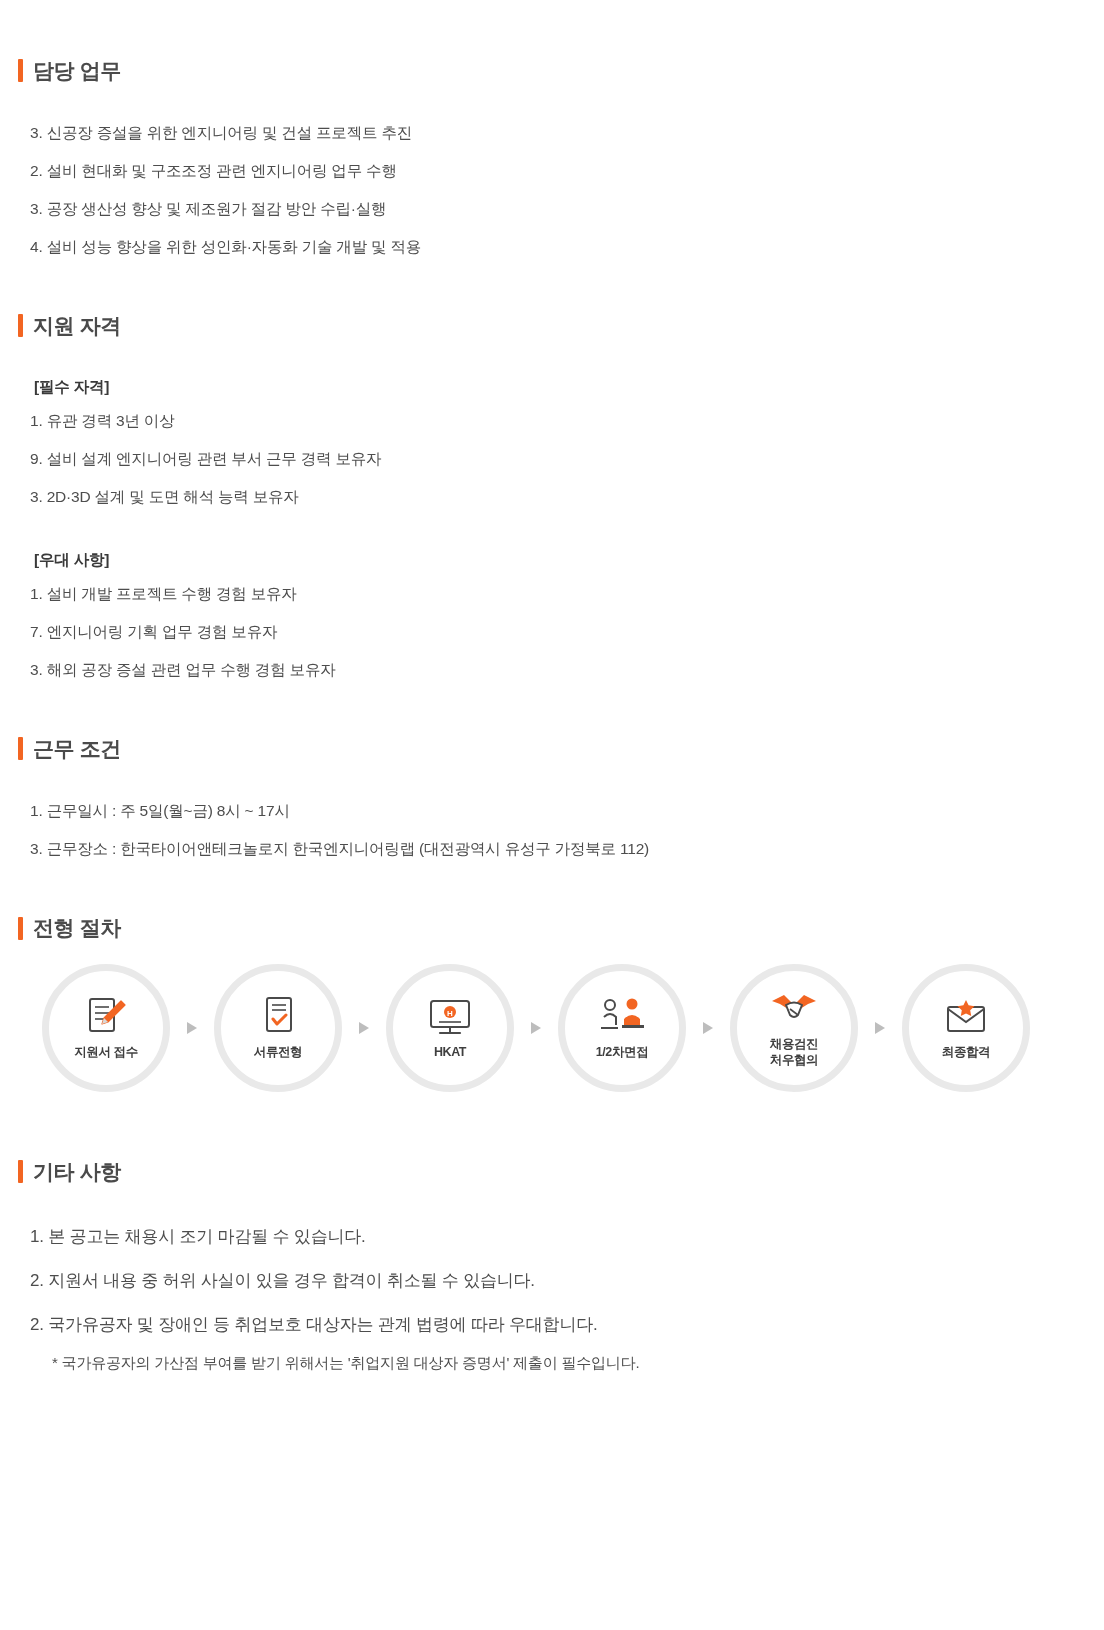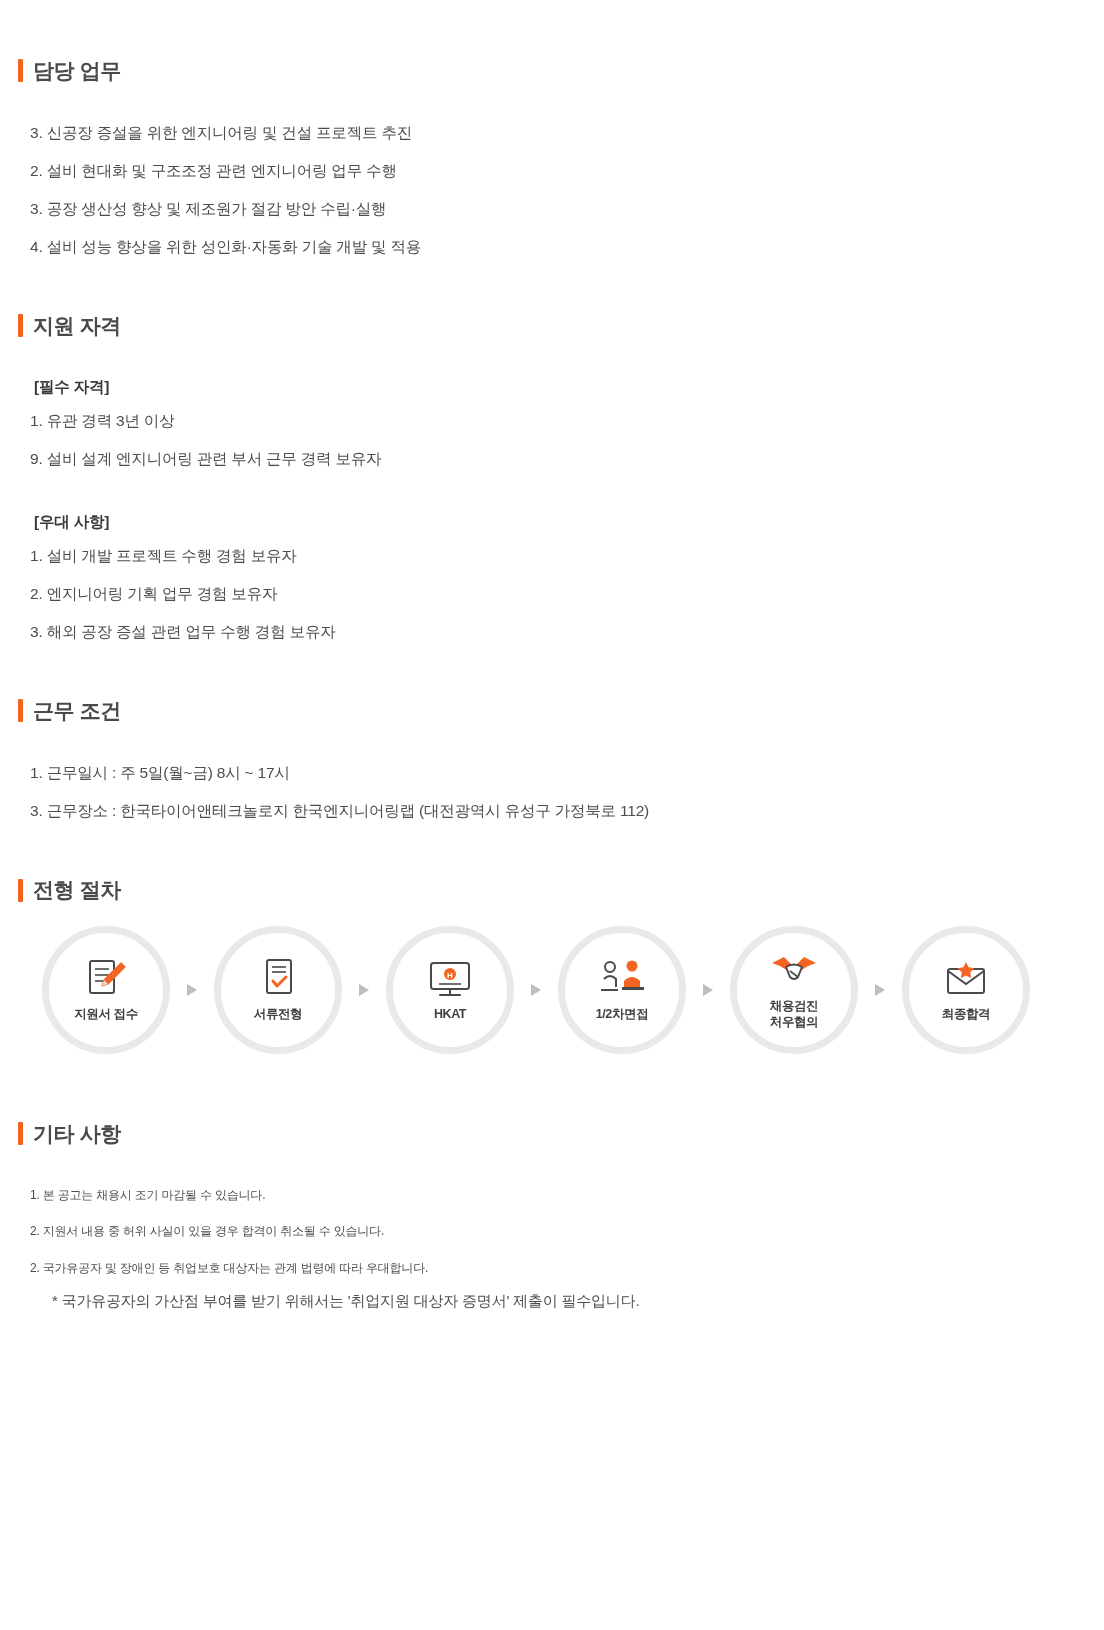--- a/index.html
+++ b/index.html
@@ -110,21 +110,21 @@
   }
   .arrow {
     flex: 0 0 auto;
     width: 44px;
     display: flex;
     align-items: center;
     justify-content: center;
   }
   .arrow svg { display: block; }
   .note-item {
-    font-size: 12px;
+    font-size: 17px;
     color: #4d4d4d;
     line-height: 1.55;
     padding: 9px 0;
     letter-spacing: -0.2px;
   }
   .note-sub {
     font-size: 15px;
     color: #4d4d4d;
     padding: 6px 0 9px 22px;
     letter-spacing: -0.2px;
@@ -154,26 +154,27 @@
   <div class="section">
     <div class="sec-head">
       <span class="sec-bar"></span>
       <span class="sec-title">지원 자격</span>
     </div>
     <div class="top-gap"></div>
     <div class="sub-head">[필수 자격]</div>
     <div class="list">
       <div class="list-item">1. 유관 경력 3년 이상</div>
       <div class="list-item">9. 설비 설계 엔지니어링 관련 부서 근무 경력 보유자</div>
+      <div class="list-item">3. 2D·3D 설계 및 도면 해석 능력 보유자</div>
     </div>
     <div class="block-gap"></div>
     <div class="sub-head">[우대 사항]</div>
     <div class="list">
       <div class="list-item">1. 설비 개발 프로젝트 수행 경험 보유자</div>
-      <div class="list-item">2. 엔지니어링 기획 업무 경험 보유자</div>
+      <div class="list-item">7. 엔지니어링 기획 업무 경험 보유자</div>
       <div class="list-item">3. 해외 공장 증설 관련 업무 수행 경험 보유자</div>
     </div>
   </div>
 
   <div class="block-gap"></div>
 
   <div class="section">
     <div class="sec-head">
       <span class="sec-bar"></span>
       <span class="sec-title">근무 조건</span>

